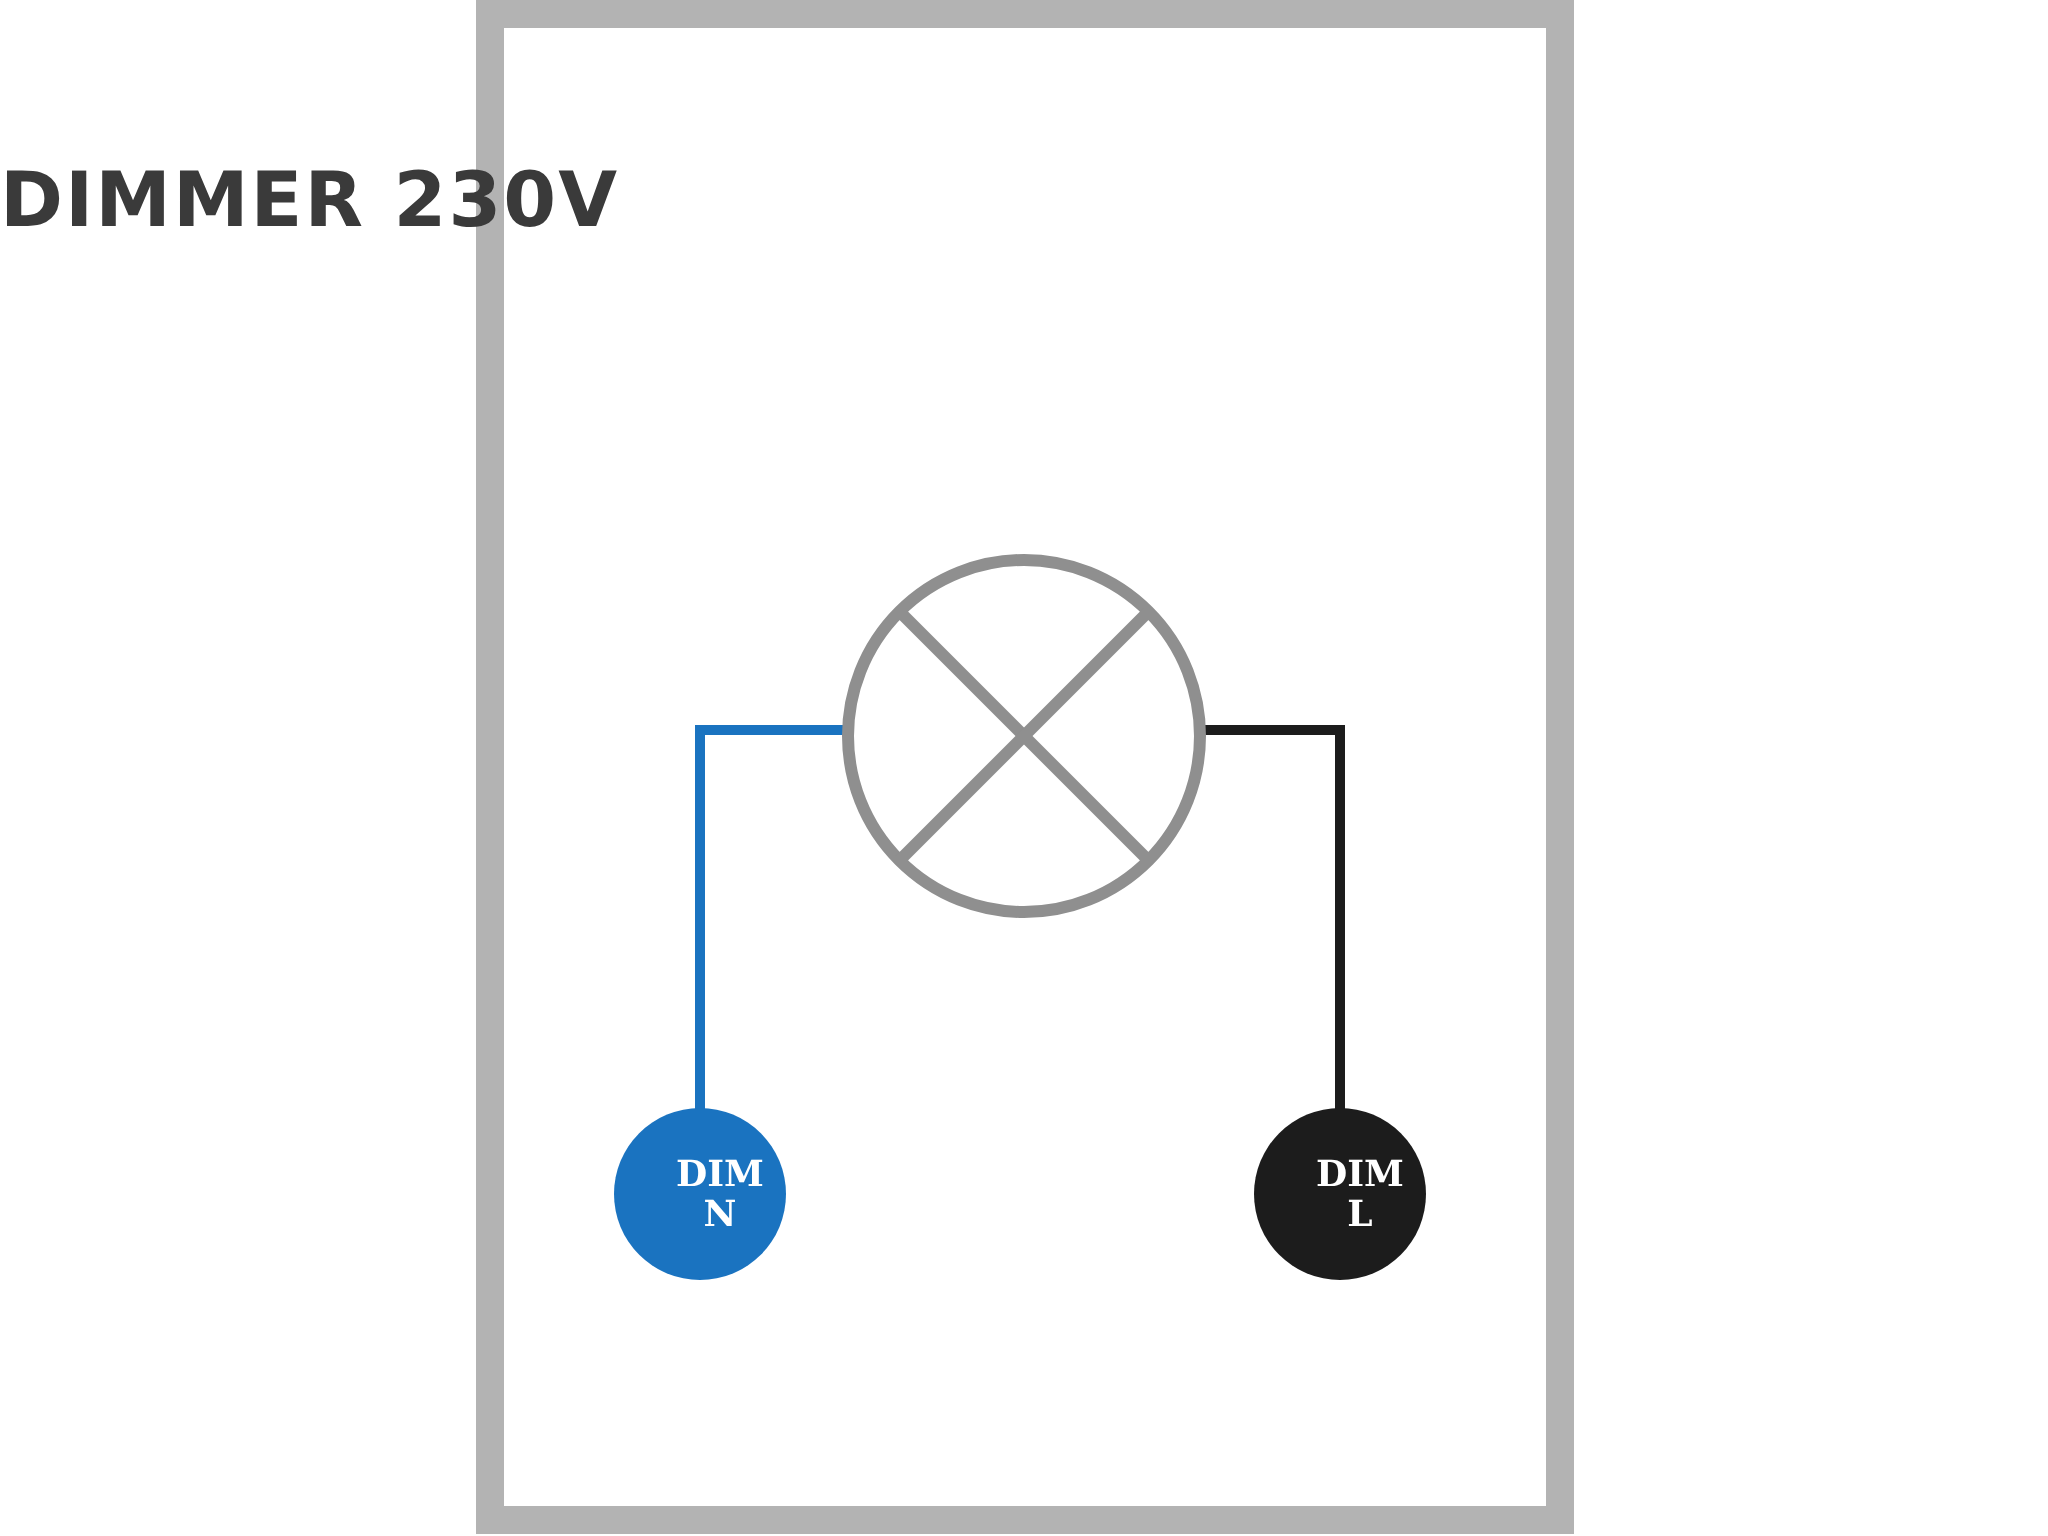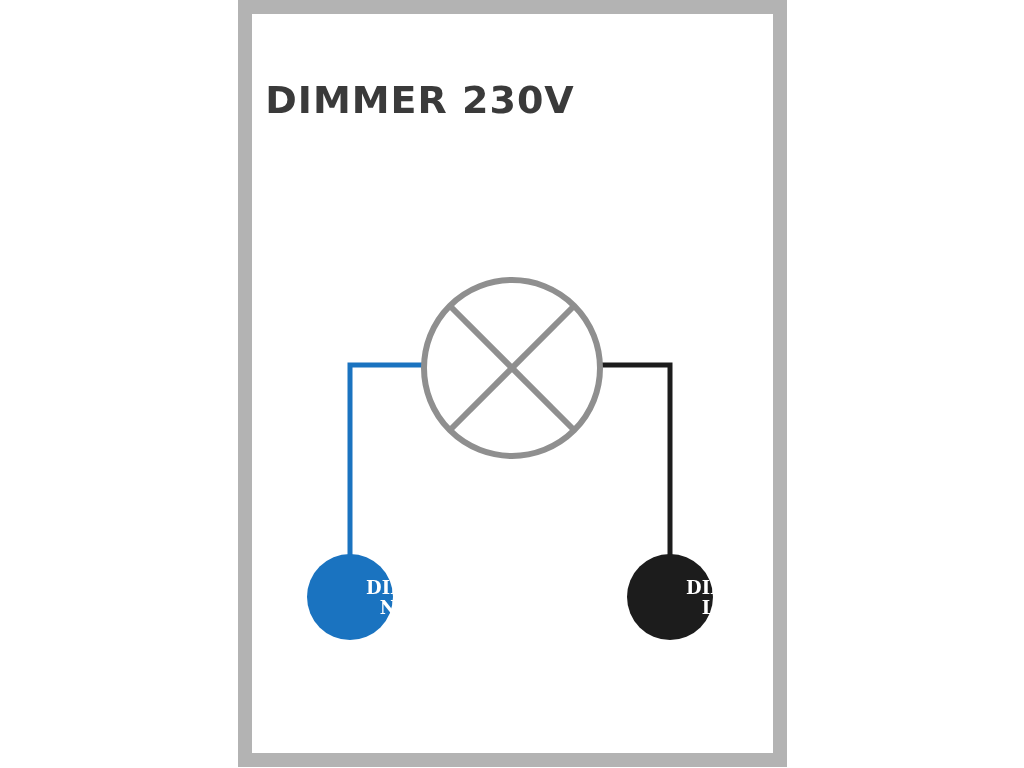--- a/index.html
+++ b/index.html
@@ -1,25 +1,25 @@
 <!DOCTYPE html>
 <html><head>
 <meta charset="utf-8">
 <style>
   html, body { margin:0; padding:0; }
   body { width:1024px; height:768px; background:#ffffff; position:relative; overflow:hidden; }
   .frame { position:absolute; left:238px; top:0; width:549px; height:767px; box-sizing:border-box;
            border:14px solid #b3b3b3; background:#ffffff; }
-  .title { position:absolute; left:0; top:78px; width:840px; text-align:center;
+  .title { position:absolute; left:0; top:78px; width:840px; 
            font-family:"DejaVu Sans", sans-serif; font-size:38px; font-weight:bold;
            color:#3a3a3a; letter-spacing:1px; }
   svg.diagram { position:absolute; left:0; top:0; }
   .term-label { position:absolute; width:106px; text-align:center;
                 font-family:"DejaVu Serif", serif; font-weight:bold; font-size:18px;
-                line-height:20px; color:#ffffff;margin-left:28px; }
+                line-height:20px; color:#ffffff; }
 </style>
 </head>
 <body>
 
 <div class="frame"></div>
 
 <div class="title">DIMMER 230V</div>
 
 <svg class="diagram" width="1024" height="768" viewBox="0 0 1024 768">
 

